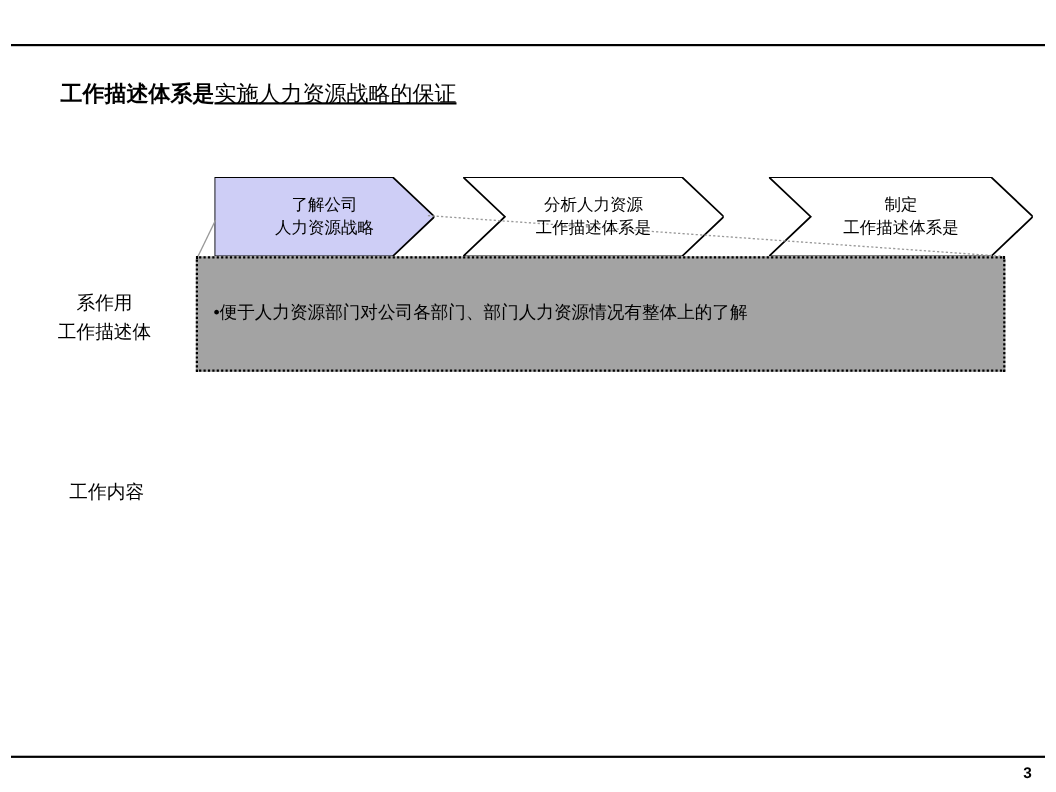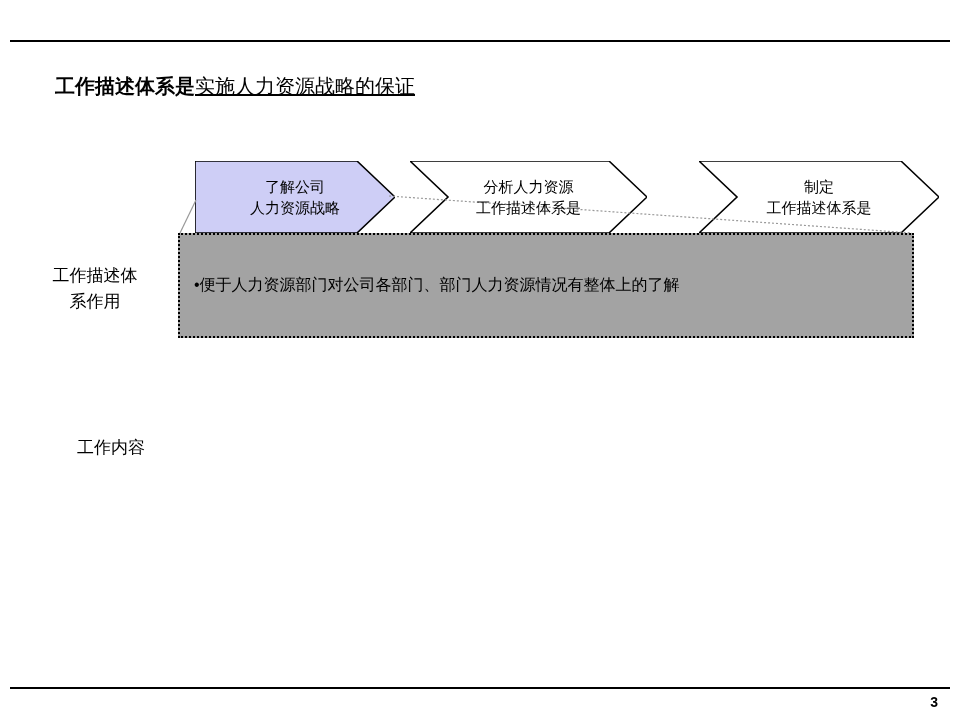--- a/index.html
+++ b/index.html
@@ -79,42 +79,42 @@
     position: relative;
     z-index: 2;
     text-align: center;
     font-size: 15px;
     line-height: 21px;
     color: #000000;
     white-space: nowrap;
   }
 
   .chev-1 { left: 0px;   width: 200px; }
-  .chev-2 { left: 215px; width: 237px; }
+  .chev-2 { left: 226px; width: 237px; }
   .chev-3 { left: 504px; width: 240px; }
 
   
   .connectors {
     position: absolute;
     left: 0; top: 0;
     width: 960px; height: 720px;
     pointer-events: none;
   }
 
   
   .row-label {
     position: absolute;
     font-size: 17px;
     line-height: 26px;
     color: #000000;
     text-align: center;
     width: 150px;
   }
   .label-1 { left: 20px; top: 263px; }
-  .label-2 { left: 36px; top: 435px; }
+  .label-2 { left: 22px; top: 435px; }
 
   
   .panel {
     position: absolute;
     background: #a3a3a3;
     border: 2px dotted #000000;
     box-sizing: border-box;
   }
   .panel-1 {
     left: 178px;
@@ -209,22 +209,22 @@
     </div>
 
   </div>
 
   <svg class="connectors" viewBox="0 0 960 720">
     <line x1="196" y1="200" x2="180" y2="233" stroke="#999999" stroke-width="1.2"></line>
     <line x1="389" y1="196" x2="912" y2="233" stroke="#999999" stroke-width="1.2" stroke-dasharray="2 2"></line>
   </svg>
 
   <div class="row-label label-1">
+    <div>系作用</div>
     <div>工作描述体</div>
-    <div>系作用</div>
   </div>
 
   <div class="panel panel-1">
     <div class="panel-body">
       <p class="bullet-para"><span class="bullet-dot">•</span><span>便于人力资源部门对公司各部门、部门人力资源情况有整体上的了解</span></p>
     </div>
   </div>
 
   <div class="row-label label-2">
     <div>工作内容</div>

